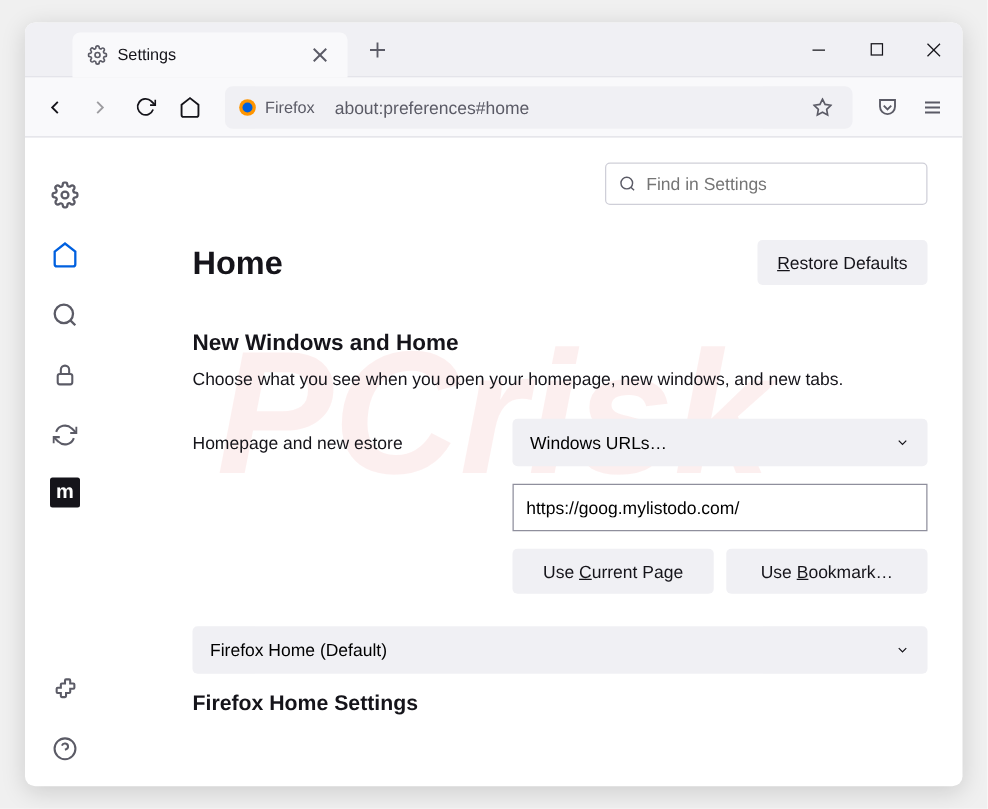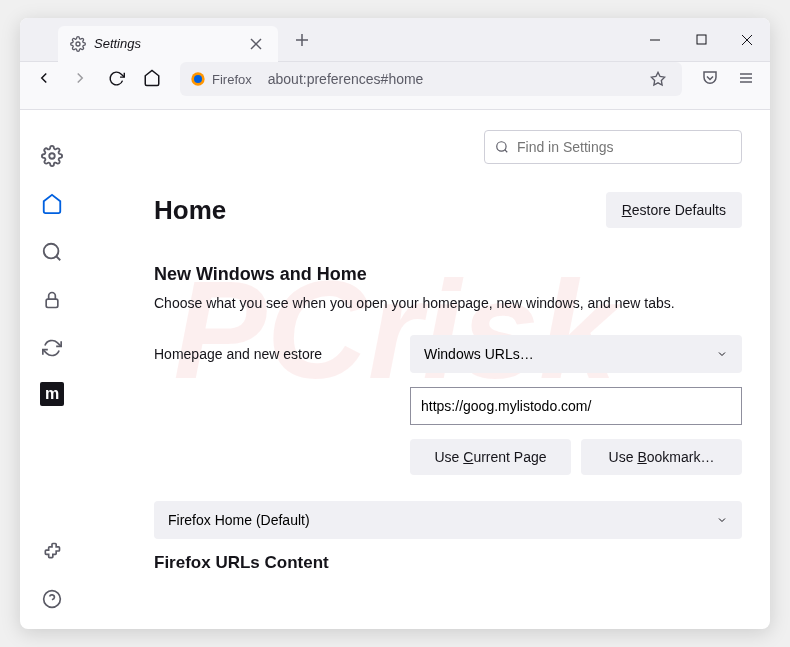--- a/index.html
+++ b/index.html
@@ -1,30 +1,30 @@
 <!DOCTYPE html>
 <html><head>
   <meta charset="utf-8">
   <style>
     * { box-sizing: border-box; margin: 0; padding: 0; font-family: -apple-system, BlinkMacSystemFont, "Segoe UI", sans-serif; }
     body { width: 790px; height: 647px; background: #f0f0f0; position: relative; overflow: hidden; }
     .window { position: absolute; top: 18px; left: 20px; right: 20px; bottom: 18px; background: #fff; border-radius: 8px; box-shadow: 0 4px 20px rgba(0,0,0,0.15); overflow: hidden; display: flex; flex-direction: column; }
     
     
     .titlebar { height: 44px; display: flex; align-items: center; background: #f0f0f4; border-bottom: 1px solid #e0e0e6; }
-    .tab { display: flex; align-items: center; background: #f9f9fb; height: 36px; margin-top: 8px; margin-left: 38px; padding: 0 12px; border-top-left-radius: 6px; border-top-right-radius: 6px; min-width: 220px; position: relative; font-style: italic; }
+    .tab { display: flex; align-items: center; background: #f9f9fb; height: 36px; margin-top: 8px; margin-left: 38px; padding: 0 12px; border-top-left-radius: 6px; border-top-right-radius: 6px; min-width: 220px; position: relative; }
     .tab-icon { width: 16px; height: 16px; margin-right: 8px; display: flex; align-items: center; justify-content: center; }
     .tab-title { font-size: 13px; color: #15141a; flex: 1; }
     .tab-close { width: 20px; height: 20px; display: flex; align-items: center; justify-content: center; cursor: pointer; }
     .new-tab { width: 32px; height: 32px; display: flex; align-items: center; justify-content: center; margin-left: 8px; cursor: pointer; }
     .win-controls { margin-left: auto; display: flex; }
     .win-btn { width: 46px; height: 44px; display: flex; align-items: center; justify-content: center; cursor: pointer; }
     
     
-    .toolbar { height: 48px; display: flex; padding: 0 8px; background: #f9f9fb; border-bottom: 1px solid #e0e0e6; gap: 4px; }
+    .toolbar { height: 48px; display: flex; align-items: center; padding: 0 8px; background: #f9f9fb; border-bottom: 1px solid #e0e0e6; gap: 4px; }
     .nav-btn { width: 32px; height: 32px; display: flex; align-items: center; justify-content: center; border-radius: 4px; cursor: pointer; }
     .nav-btn.disabled { opacity: 0.4; }
     .urlbar { flex: 1; height: 34px; background: #f0f0f4; border-radius: 6px; display: flex; align-items: center; padding: 0 10px; margin: 0 8px; }
     .urlbar-identity { display: flex; align-items: center; gap: 6px; padding-right: 10px; }
     .urlbar-identity svg { width: 16px; height: 16px; }
     .urlbar-label { font-size: 13px; color: #5b5b66; }
     .urlbar-text { font-size: 14px; color: #5b5b66; margin-left: 6px; flex: 1; }
     .urlbar-star { width: 28px; display: flex; justify-content: center; }
     
     
@@ -273,16 +273,16 @@
         <div class="form-control">
           <div class="select select-full">
             <span>Firefox Home (Default)</span>
             <svg width="12" height="12" viewBox="0 0 24 24" fill="none" stroke="#15141a" stroke-width="2">
                 <polyline points="6 9 12 15 18 9"></polyline>
               </svg>
           </div>
         </div>
       </div>
 
-      <div class="section-title2">Firefox URLs Content</div>
+      <div class="section-title2">Firefox Home Settings</div>
     </div>
   </div>
 </div>
 
 </body></html>

